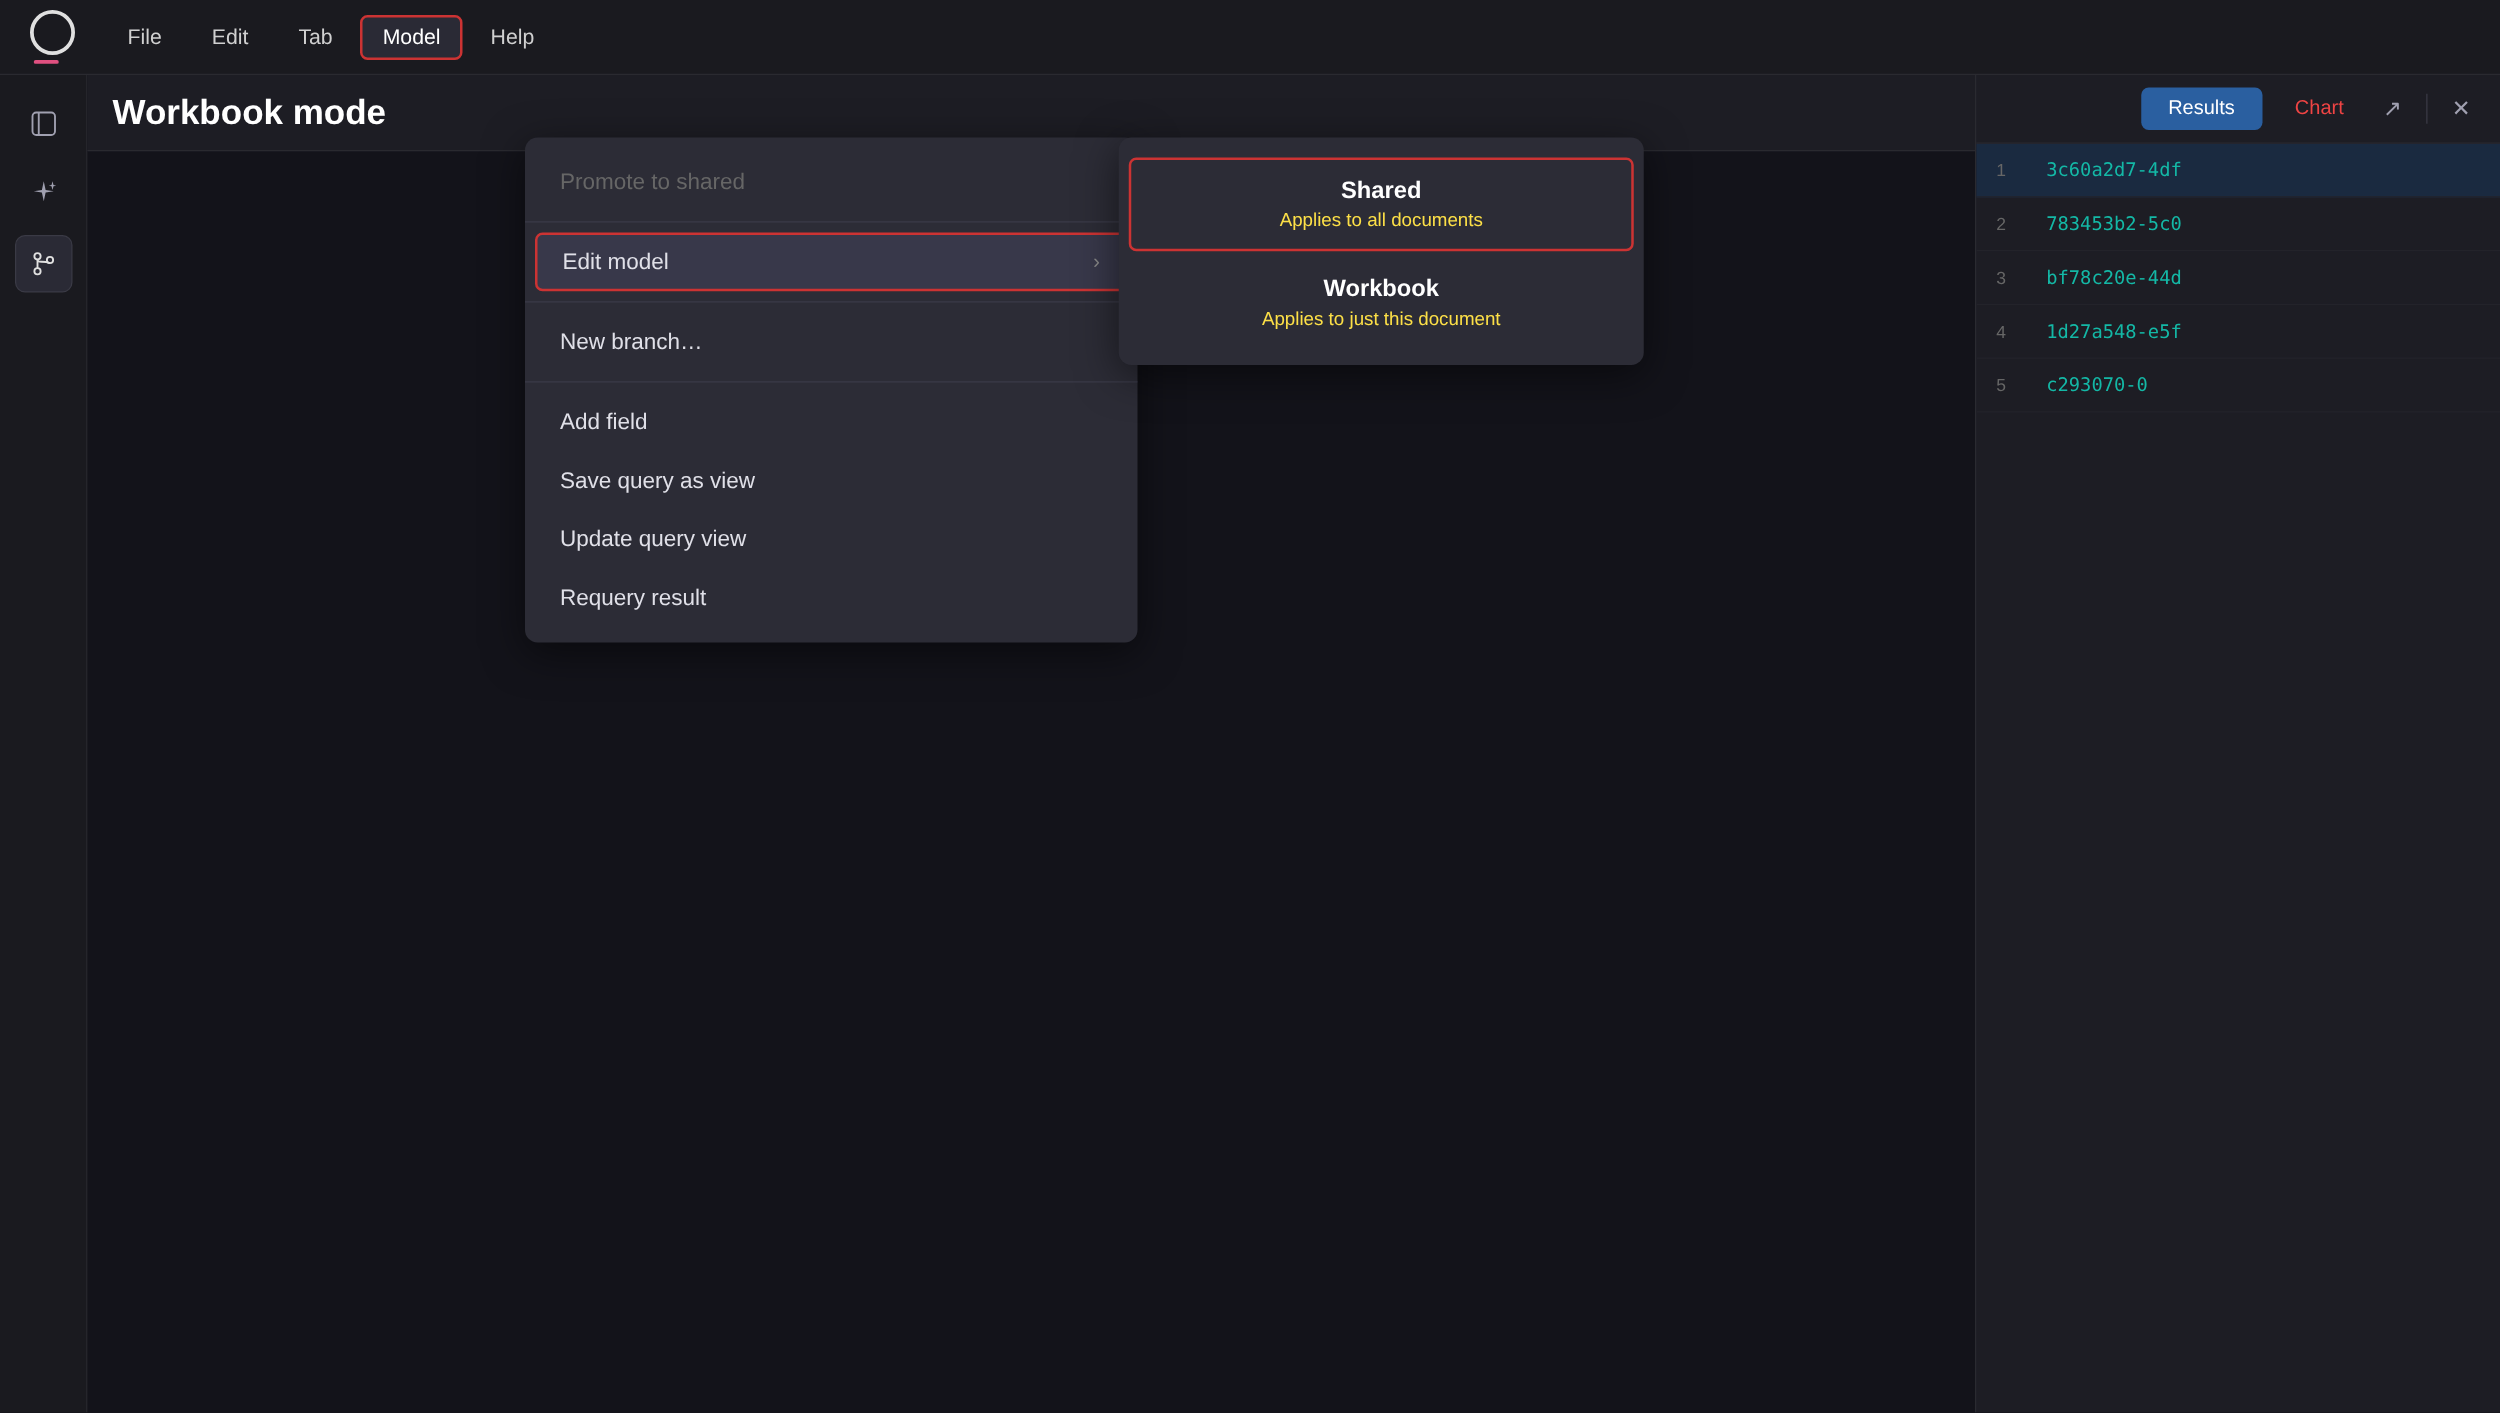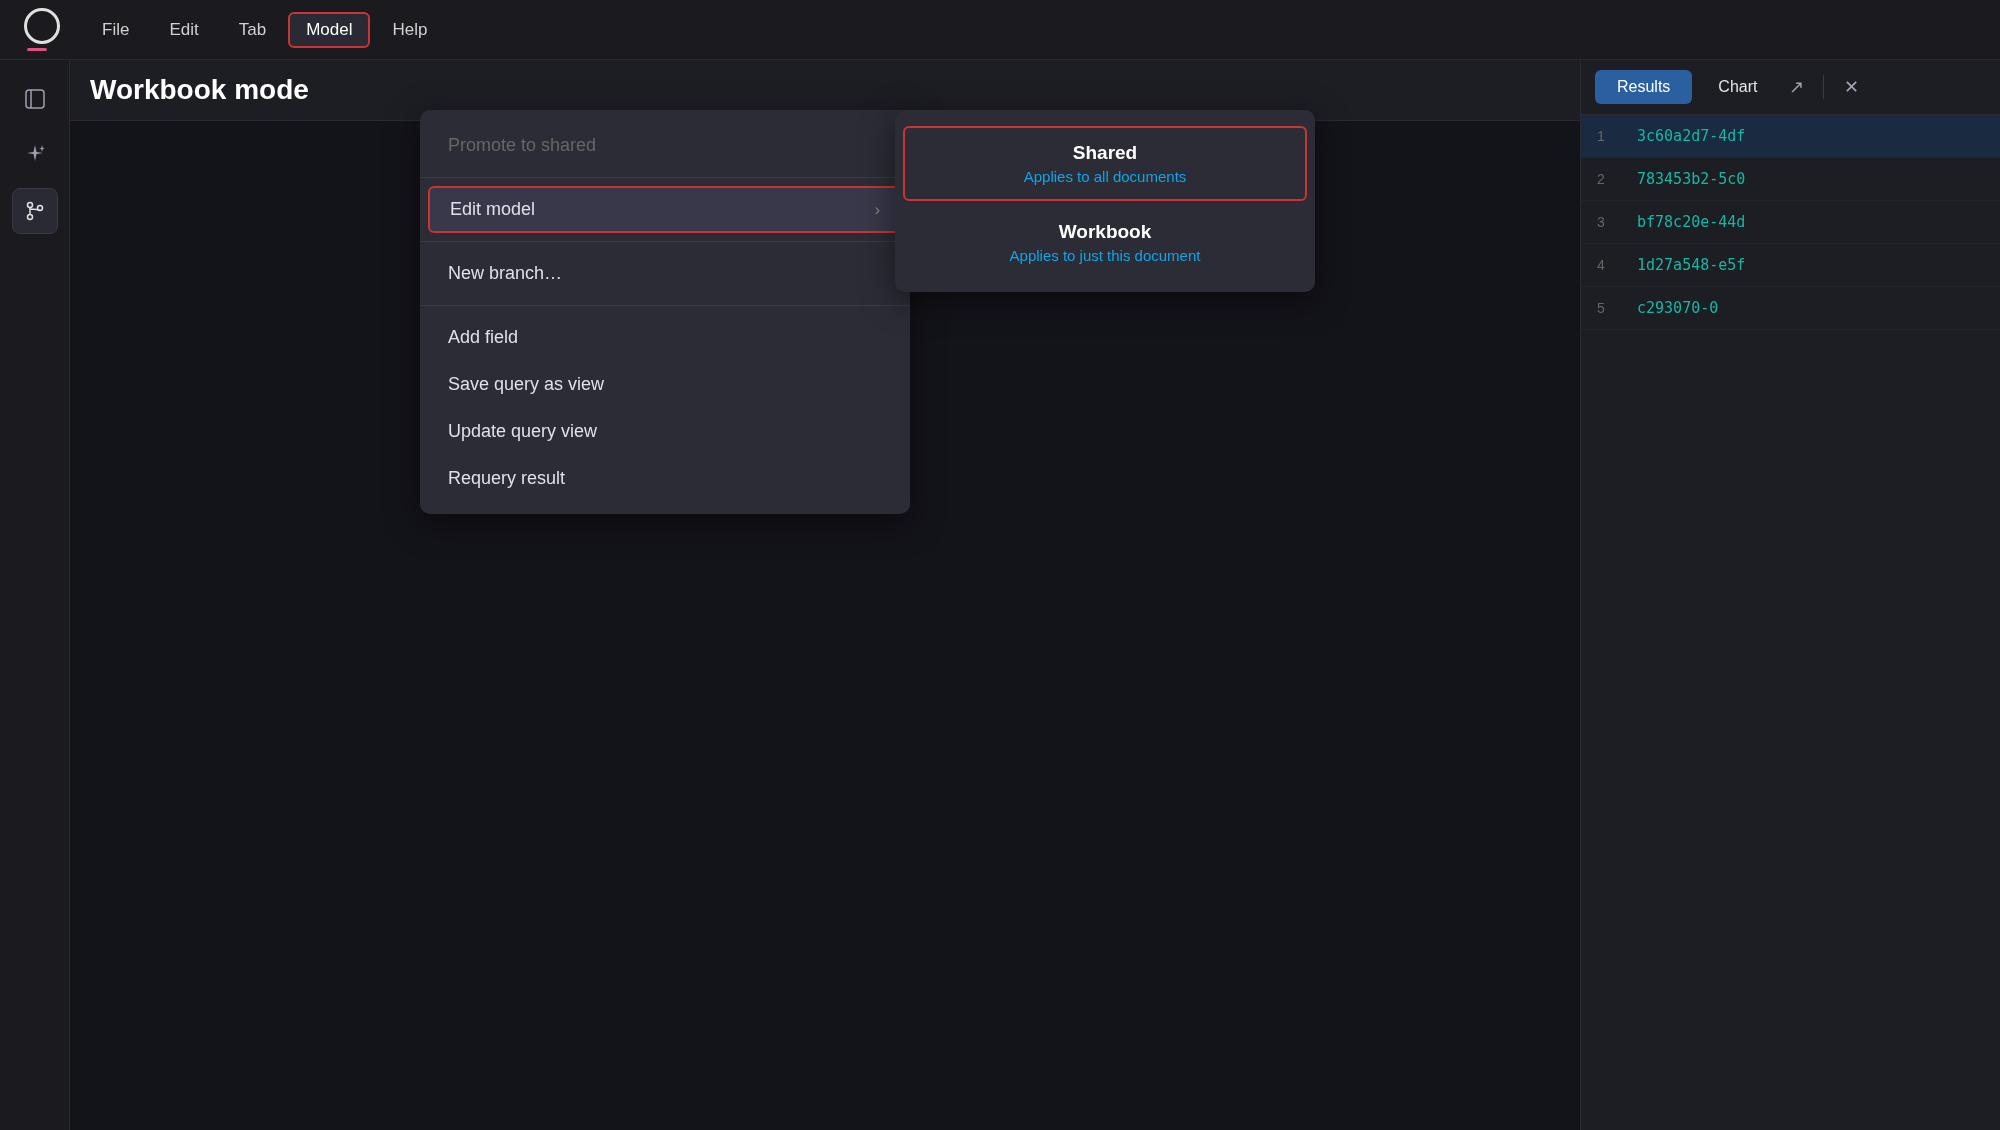--- a/index.html
+++ b/index.html
@@ -135,36 +135,36 @@
       width: 420px;
       background: #1d1d24;
       border-left: 1px solid #2a2a30;
       display: flex;
       flex-direction: column;
     }
 
     .right-panel-header {
       display: flex;
       align-items: center;
-      justify-content: flex-start;
+      justify-content: flex-end;
       padding: 10px 14px;
       border-bottom: 1px solid #2a2a30;
     }
 
     .results-tabs {
       display: flex;
       gap: 4px;
     }
 
     .results-tab {
       padding: 8px 22px;
       font-size: 16px;
       border-radius: 6px;
       cursor: pointer;
-      color: #e5e5e5;
+      color: #ef4444;
     }
 
     .results-tab.active {
       background: #2a5fa0;
       color: #ffffff;
     }
 
     .header-icons {
       display: flex;
       align-items: center;
@@ -295,21 +295,21 @@
 
     .submenu-item-title {
       font-size: 19px;
       font-weight: 600;
       color: #ffffff;
       margin-bottom: 4px;
     }
 
     .submenu-item-desc {
       font-size: 15px;
-      color: #0ea5e9;
+      color: #fde047;
     }
   </style>
 </head>
 <body>
 
 <div class="menu-bar">
   <div class="logo">
     <div>
       <div class="logo-circle"></div>
       <div class="logo-underline"></div>

